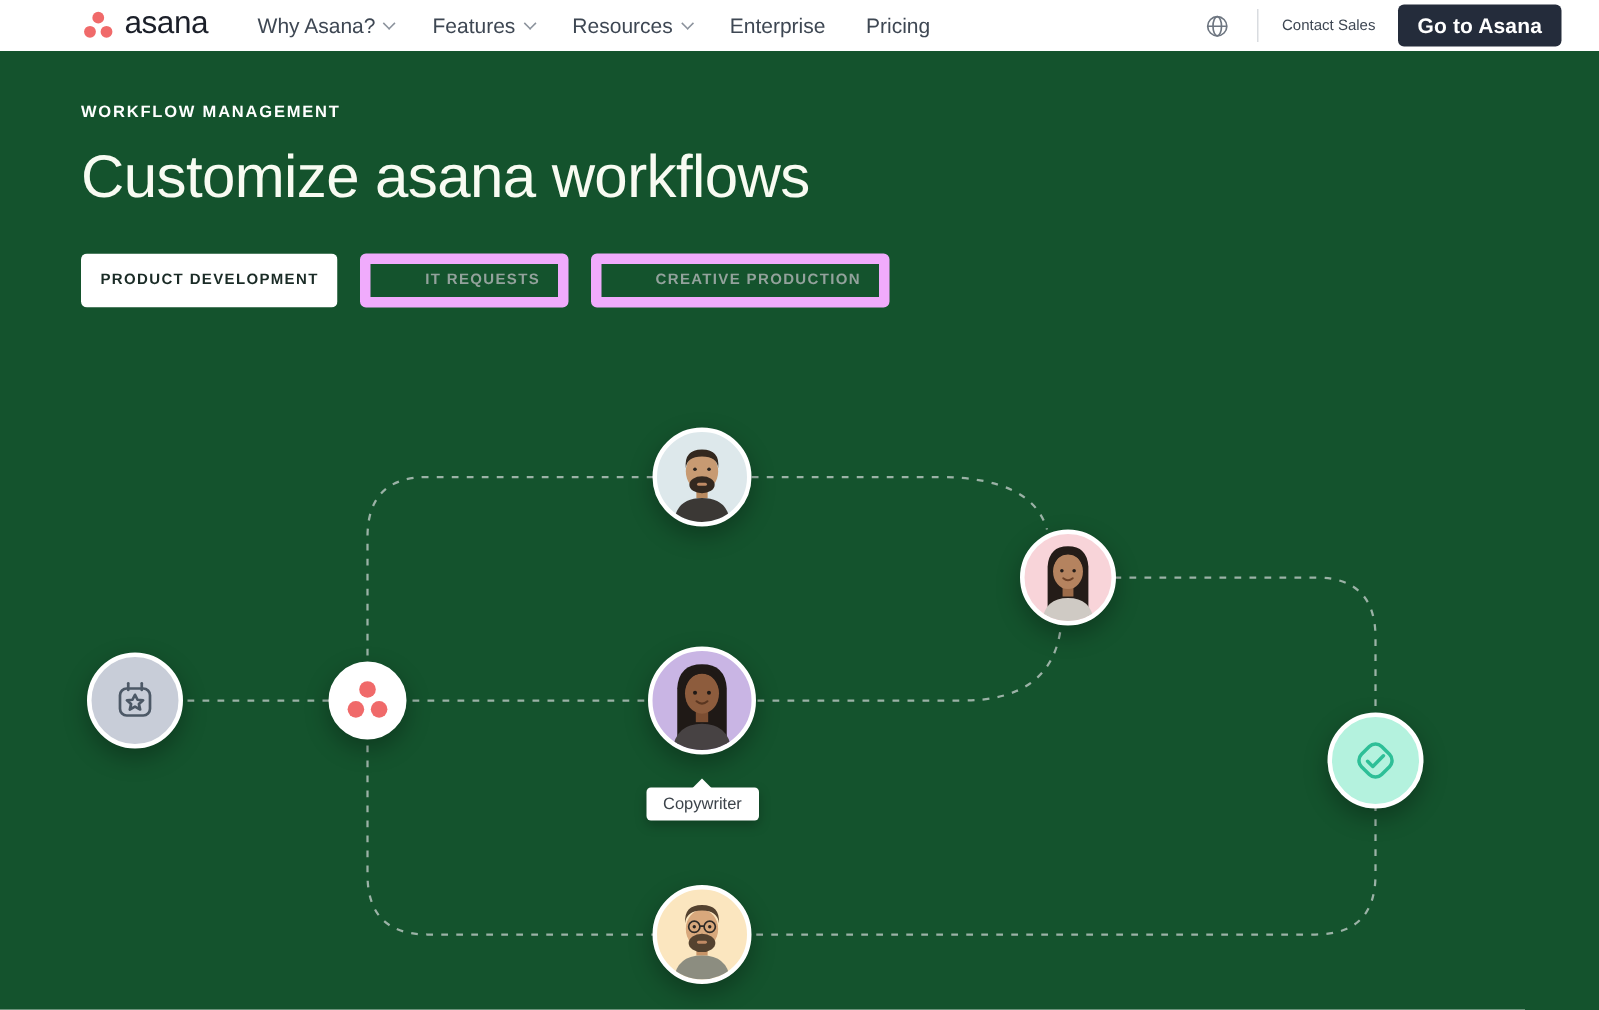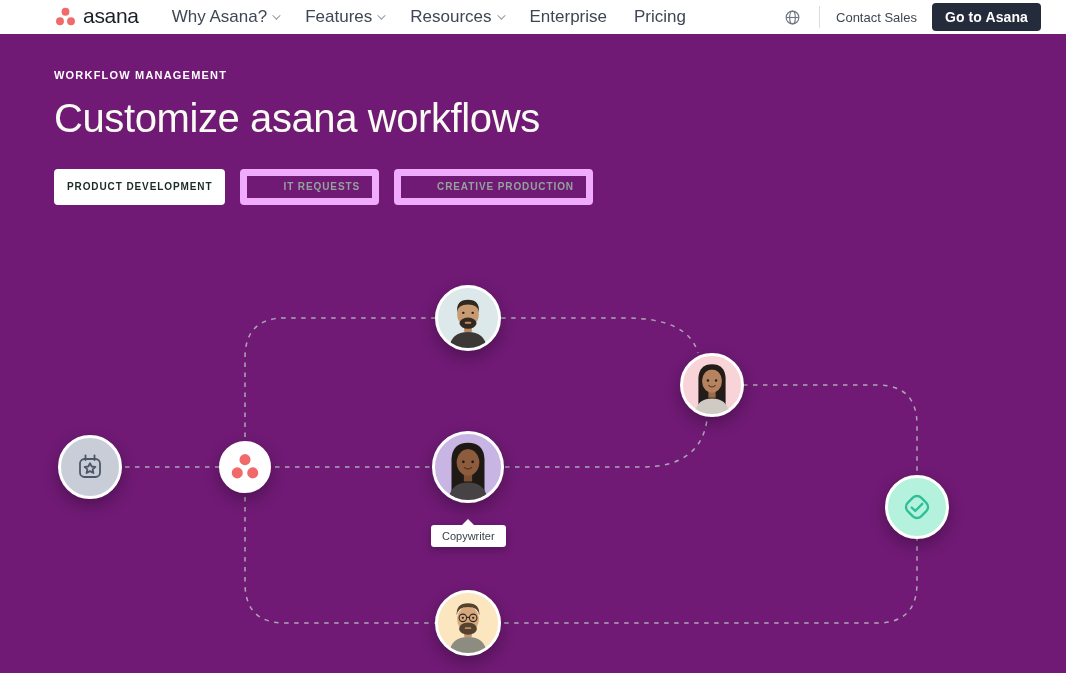--- a/index.html
+++ b/index.html
@@ -10,35 +10,35 @@
   
   .header {
     position:absolute; top:0; left:0; width:1066px; height:34px;
     background:#ffffff; display:flex; align-items:center;
     padding:0 25px 0 55px; z-index:10;
   }
   .logo { display:flex; align-items:center; gap:7px; cursor:pointer; }
   .logo svg { display:block; }
   .logo-text { font-size:21px; font-weight:500; color:#1b1f29; letter-spacing:-0.3px; line-height:1; padding-bottom:3px;}
   .nav { display:flex; align-items:center; gap:27px; margin-left:33px; }
-  .nav-item { display:flex; align-items:center; gap:5px; font-size:17px; color:#3e4753; cursor:pointer; }
+  .nav-item { display:flex; align-items:center; gap:5px; font-size:14px; color:#3e4753; cursor:pointer; }
   .chev { width:6px; height:6px; border-right:1.4px solid #8b929c; border-bottom:1.4px solid #8b929c; transform:rotate(45deg) translateY(-2px); }
   .header-right { margin-left:auto; display:flex; align-items:center; }
   .globe { color:#6e7681; display:flex; cursor:pointer; }
   .vdivider { width:1px; height:22px; background:#d9dce0; margin:0 16px 0 18px; }
-  .contact { font-size:13px; color:#3e4753; cursor:pointer; }
+  .contact { font-size:10px; color:#3e4753; cursor:pointer; }
   .go-btn {
     margin-left:15px; background:#242c3b; color:#fff; font-size:14px; font-weight:700;
     padding:6px 13px; border-radius:4px; border:none; cursor:pointer; letter-spacing:0.1px;
   }
 
   
   .hero {
     position:absolute; top:34px; left:0; width:1066px; height:639px;
-    background:#701a75; color:#fff; padding:35px 0 0 54px;
+    background:#14532d; color:#fff; padding:35px 0 0 54px;
   }
   .eyebrow { font-size:11px; font-weight:700; letter-spacing:1.2px; color:#ffffff; }
   .title { font-size:40px; font-weight:300; color:#f8fbf2; letter-spacing:-0.4px; margin-top:16px; line-height:1.05; }
   .tabs { display:flex; gap:15px; margin-top:30px; }
   .tab {
     font-size:10px; font-weight:700; letter-spacing:0.9px; padding:6px 12px;
     border-radius:4px; cursor:pointer; line-height:1; border:1px solid transparent;
     display:inline-flex; align-items:center;
   }
   .tab.active { background:#ffffff; color:#1a2b26;text-align:center; }

